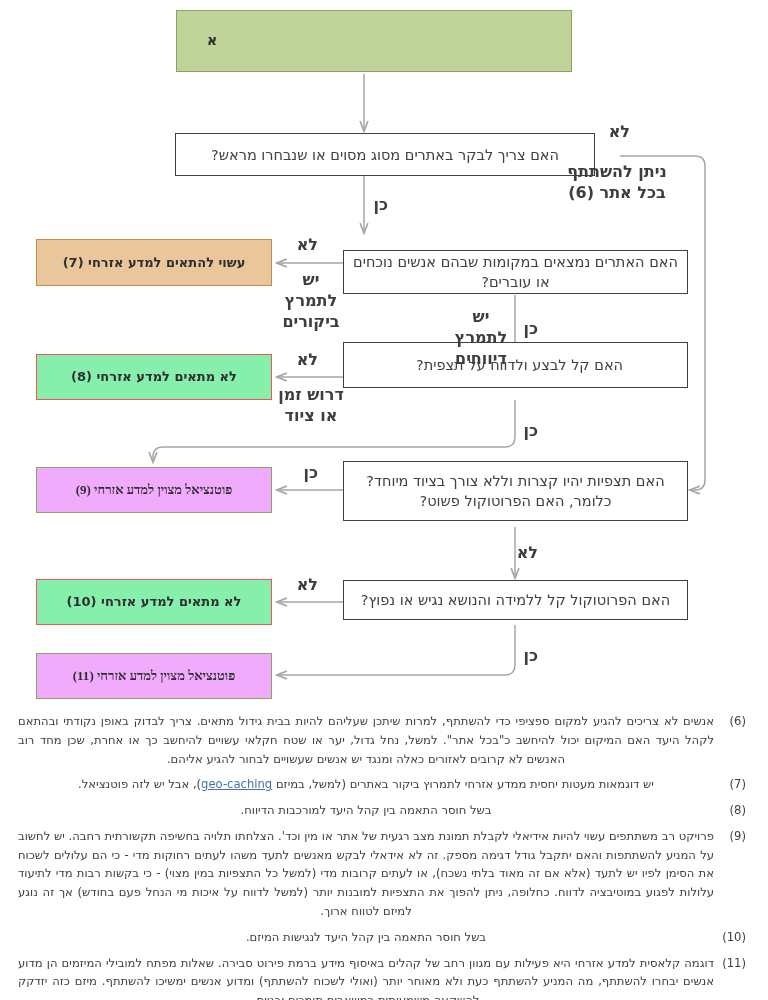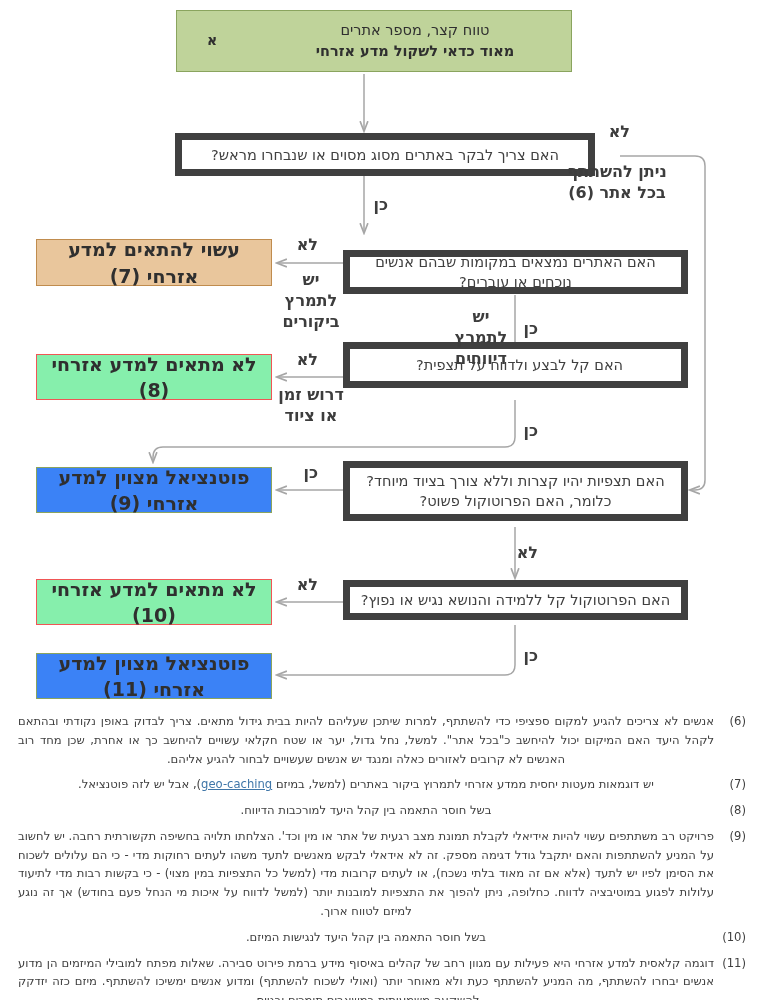--- a/index.html
+++ b/index.html
@@ -25,34 +25,34 @@
     align-items: center;
     justify-content: center;
     text-align: center;
     direction: rtl;
     line-height: 1.38;
   }
   .node-inner { width: 100%; padding: 0 8px; }
 
   .q-box {
     background: #ffffff;
-    border: 7px solid #404040;
+    border: 1px solid #404040;
     font-size: 14.5px;
     color: #404040;
     font-weight: 400;
   }
 
   .term-box {
-    font-size: 19px;
+    font-size: 13px;
     font-weight: 700;
     border-width: 1px;
     border-style: solid;
   }
 
-  .green  { background: #3b82f6; border-color: #8aa45e; color: #2f2f2f; }
+  .green  { background: #f0abfc; border-color: #8aa45e; color: #2f2f2f; font-family: Liberation Serif, serif; }
   .orange { background: #e9c69c; border-color: #c08c4e; color: #2f2f2f; }
   .red    { background: #86efac; border-color: #f05555; color: #2f2f2f; }
 
   
   .header-box {
     background: #bfd39a;
     border: 1px solid #8aa45e;
     display: flex;
     flex-direction: row-reverse;
     align-items: center;
@@ -162,24 +162,20 @@
     <path d="M343,602 L277,602"></path>
 
     <path d="M515,625 L515,665 Q515,675 505,675 L277,675"></path>
 
     <path d="M620,156 L695,156 Q705,156 705,166 L705,480 Q705,490 695,490 L690,490"></path>
   </g>
 </svg>
 
 <div class="node header-box" style="top:10px; right:196px; width:396px; height:62px;">
   <span class="header-label">א</span>
-  <span class="header-text">
-    <span class="l1">טווח קצר, מספר אתרים</span>
-    <span class="l2">מאוד כדאי לשקול מדע אזרחי</span>
-  </span>
 </div>
 
 <div class="node q-box" style="top:133px; right:173px; width:420px; height:43px;">
   <span class="node-inner">האם צריך לבקר באתרים מסוג מסוים או שנבחרו מראש?</span>
 </div>
 
 <div class="node q-box" style="top:250px; right:80px; width:345px; height:44px;align-items:center;">
   <span class="node-inner">האם האתרים נמצאים במקומות שבהם אנשים נוכחים או עוברים?</span>
 </div>
 

